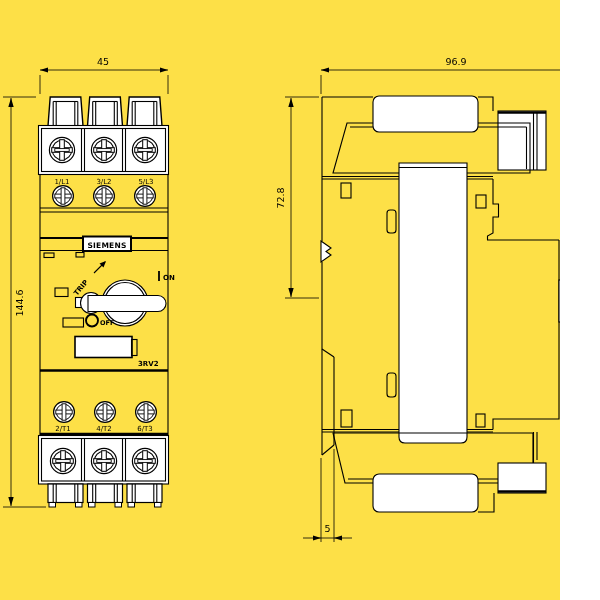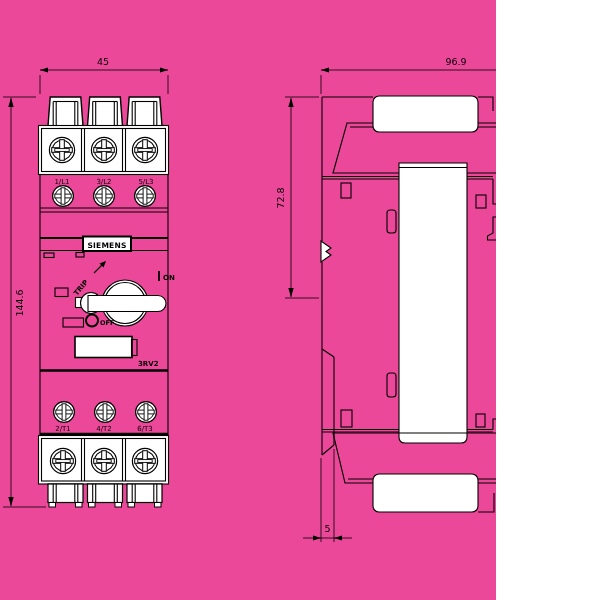--- a/index.html
+++ b/index.html
@@ -1,16 +1,16 @@
 <!DOCTYPE html>
 <html><head>
 <meta charset="utf-8">
 <style>
   html,body{margin:0;padding:0;background:#ffffff;}
-  .stage{position:relative;width:496px;height:600px;background:#ec4899;overflow:hidden;}
+  .stage{position:relative;width:560px;height:600px;background:#fde047;overflow:hidden;}
   svg text{font-family:"DejaVu Sans","Liberation Sans",sans-serif;fill:#000;}
   .ln{stroke:#000;stroke-width:1.1;fill:none;}
   .lnw{stroke:#000;stroke-width:1.1;fill:#ffffff;}
   .thk{stroke:#000;stroke-width:2.6;fill:none;}
   .med{stroke:#000;stroke-width:1.8;fill:none;}
   .dim{stroke:#000;stroke-width:0.8;fill:none;}
   .arw{fill:#000;stroke:none;}
   .dtx{font-size:9.5px;}
   .ltx{font-size:7px;}
   .btx{font-size:7px;font-weight:bold;}

